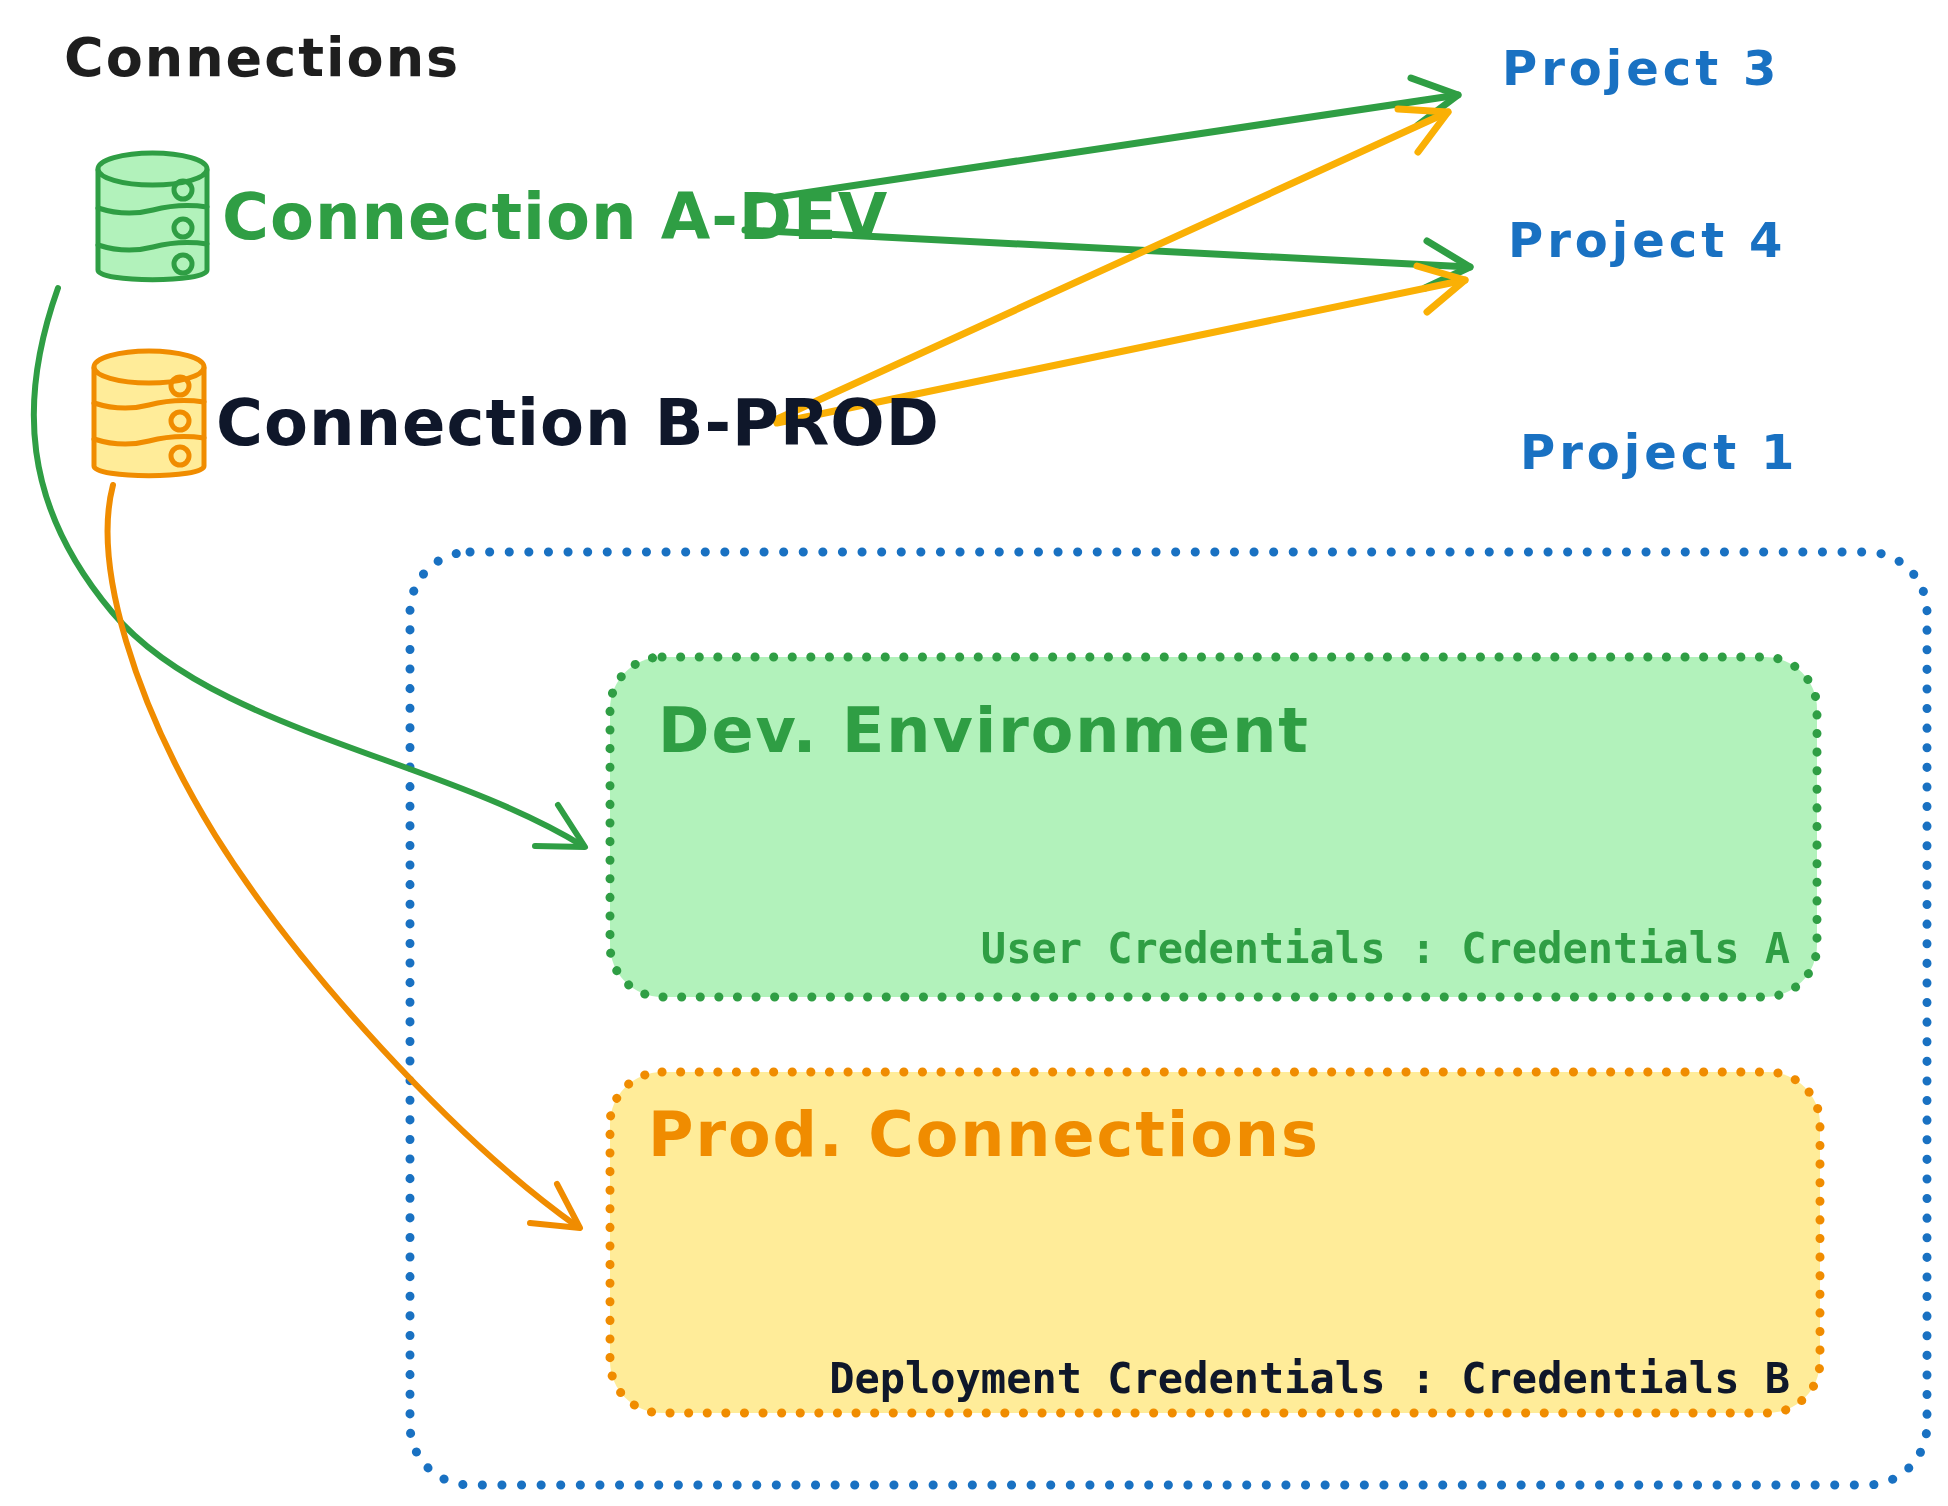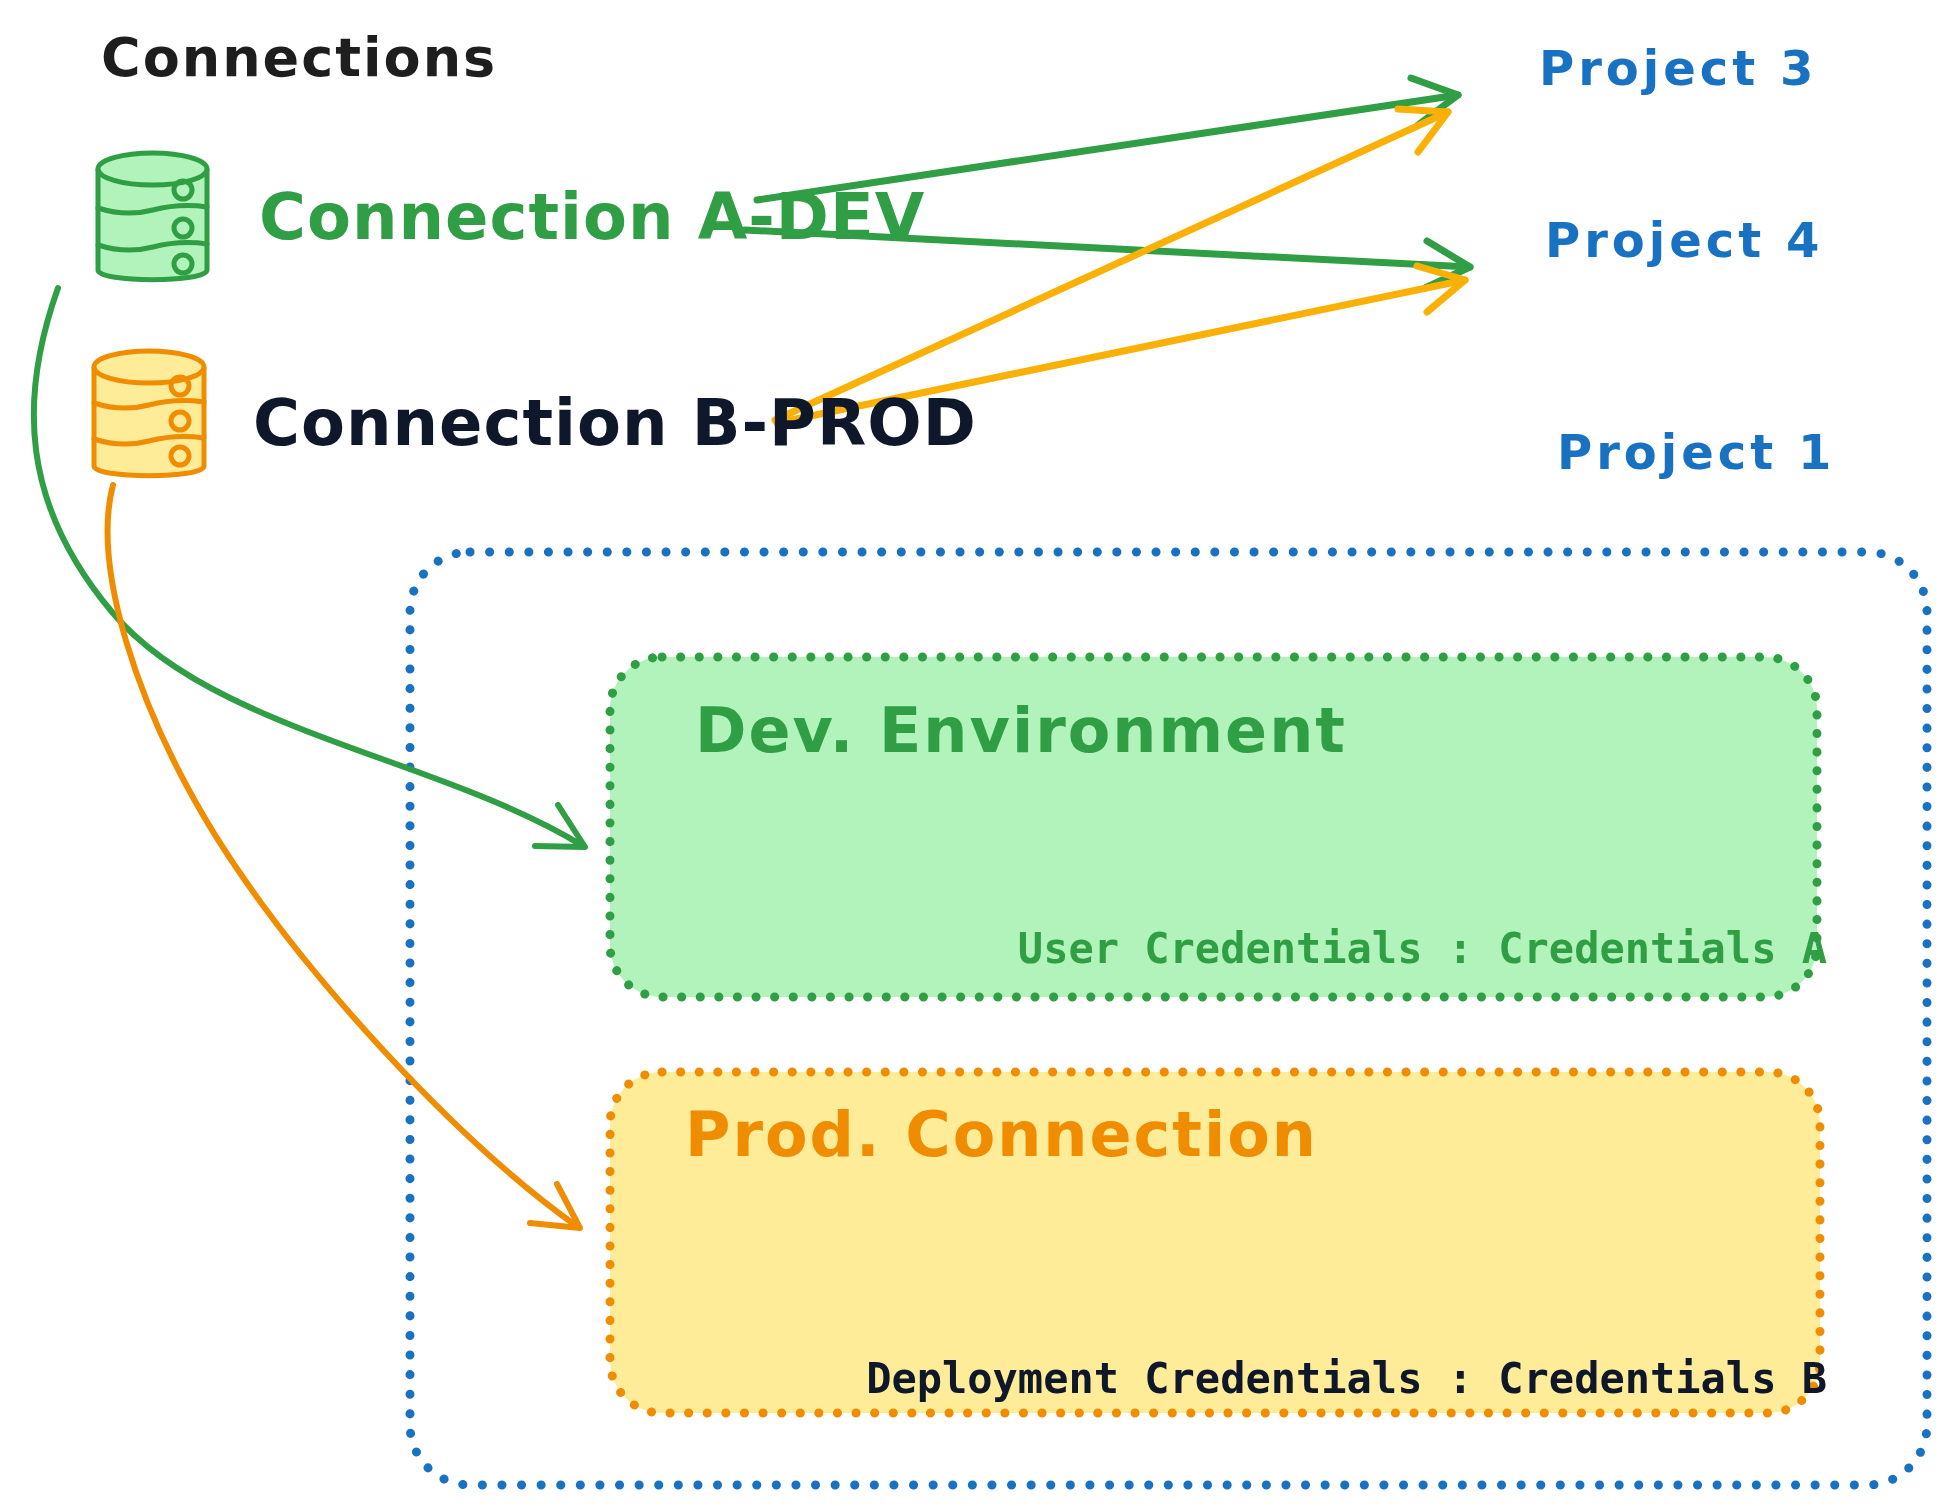--- a/index.html
+++ b/index.html
@@ -4,21 +4,21 @@
 <style>
   html,body{margin:0;padding:0;background:#ffffff;}
   #canvas{
     position:relative;
     width:1948px;height:1506px;
     background:#ffffff;
     font-family:"DejaVu Sans", sans-serif;
     overflow:hidden;
   }
   #diagram-svg{position:absolute;left:0;top:0;}
-  .label{position:absolute;white-space:nowrap;margin-left:37px;}
+  .label{position:absolute;white-space:nowrap;}
   .title{
     left:64px;top:26px;
     font-size:54px;font-weight:700;color:#1e1e1e;letter-spacing:2px;
   }
   .conn-label{font-size:64px;font-weight:700;letter-spacing:1px;}
   .conn-a{left:222px;top:180px;color:#2f9e44;}
   .conn-b{left:216px;top:386px;color:#0f172a;}
   .project-label{font-size:48px;font-weight:700;color:#1971c2;letter-spacing:4px;}
   .project-3{left:1502px;top:40px;}
   .project-2{left:1508px;top:212px;}
@@ -100,16 +100,16 @@
   <div class="label conn-label conn-a">Connection A-DEV</div>
   <div class="label conn-label conn-b">Connection B-PROD</div>
 
   <div class="label project-label project-3">Project 3</div>
   <div class="label project-label project-2">Project 4</div>
   <div class="label project-label project-1">Project 1</div>
 
   <div class="label env-title env-dev-title">Dev. Environment</div>
   <div class="label creds creds-dev">User Credentials : Credentials A</div>
 
-  <div class="label env-title env-prod-title">Prod. Connection</div>
+  <div class="label env-title env-prod-title">Prod. Connections</div>
   <div class="label creds creds-prod">Deployment Credentials : Credentials B</div>
 
 </div>
 
 </body></html>

